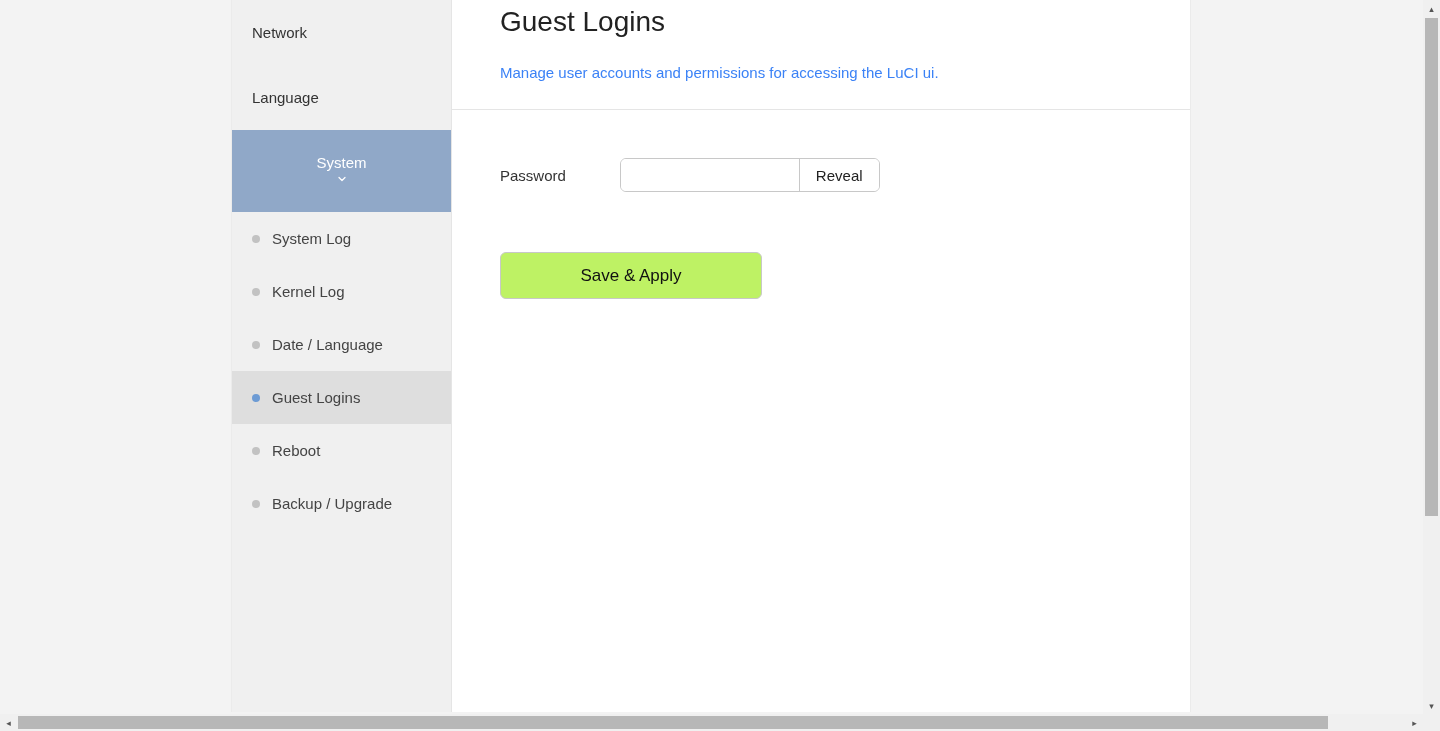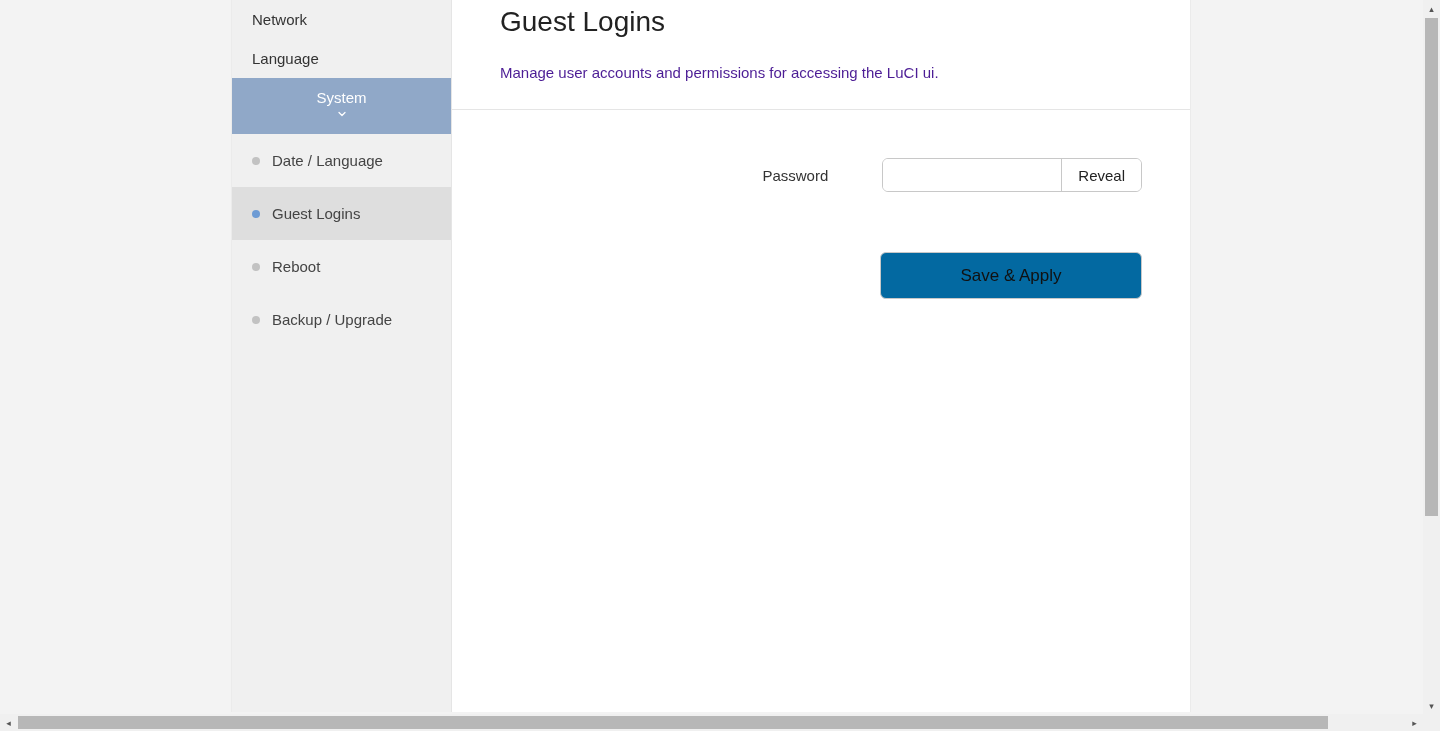--- a/index.html
+++ b/index.html
@@ -28,21 +28,21 @@
     background:#fff;
   }
   .sidebar {
     width: 220px;
     flex: 0 0 220px;
     background: #f0f0f0;
     border-right: 1px solid #e5e5e5;
     min-height: 712px;
   }
   .nav-top-item {
-    padding: 11px 20px;
+    padding: 24px 20px;
     color: #333;
     cursor: pointer;
     display:flex;
     align-items:center;
     justify-content:space-between;
     font-size:15px;
   }
   .nav-top-item.active {
     background: #90a8c8;
     color: #fff;
@@ -79,27 +79,27 @@
   }
   .page-head h1 {
     font-size:28px;
     font-weight:400;
     color:#222;
     padding-top:6px;
     padding-bottom:26px;
   }
   .page-head p {
     font-size:15px;
-    color:#4c1d95;
+    color:#3b82f6;
   }
   .form-area {
     padding:48px 48px;
     display:flex;
     flex-direction:column;
-    align-items:flex-end;
+    align-items:flex-start;
   }
   .form-row {
     display:flex;
     align-items:center;
     gap:14px;
     margin-bottom:60px;
   }
   .form-row label {
     font-size:15px;
     color:#333;
@@ -127,21 +127,21 @@
     padding:0 16px;
     font-size:15px;
     color:#222;
     cursor:pointer;
   }
   .apply-btn {
     width:262px;
     height:47px;
     border:1px solid #c8c8c8;
     border-radius:6px;
-    background:#0369a1;
+    background:#bef264;
     font-size:17px;
     color:#111;
     cursor:pointer;
   }
 
   
   .fake-vscroll {
     position:fixed;
     top:0; right:0;
     width:17px;
@@ -209,20 +209,28 @@
 
       <div class="nav-top-item active">
         <span>System</span>
         <span>
           <svg width="12" height="12" viewBox="0 0 24 24" fill="none" class="chev" stroke-width="2.5" stroke-linecap="round" stroke-linejoin="round">
               <polyline points="6 9 12 15 18 9"></polyline>
             </svg>
         </span>
       </div>
 
+      <div class="nav-sub-item">
+        <span class="dot"></span>
+        <span>System Log</span>
+      </div>
+      <div class="nav-sub-item">
+        <span class="dot"></span>
+        <span>Kernel Log</span>
+      </div>
       <div class="nav-sub-item">
         <span class="dot"></span>
         <span>Date / Language</span>
       </div>
       <div class="nav-sub-item selected">
         <span class="dot"></span>
         <span>Guest Logins</span>
       </div>
       <div class="nav-sub-item">
         <span class="dot"></span>

